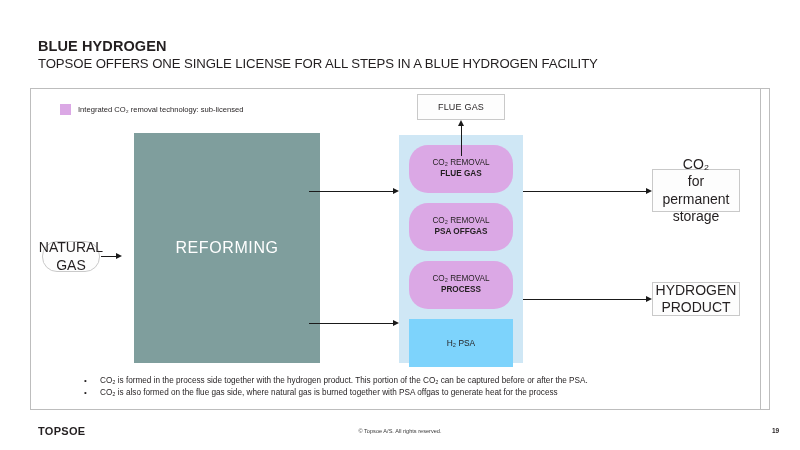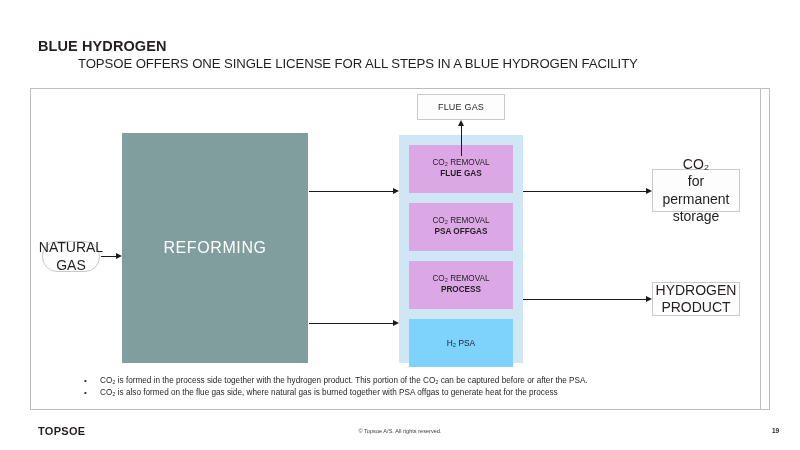--- a/index.html
+++ b/index.html
@@ -14,21 +14,21 @@
 
   
   .title-main {
     position: absolute; left: 38px; top: 38px;
     font-size: 14.5px; font-weight: bold; letter-spacing: .1px;
     color: #231f20;
   }
   .title-sub {
     position: absolute; left: 38px; top: 56px;
     font-size: 13.2px; font-weight: normal; letter-spacing: -.1px;
-    color: #231f20; white-space: nowrap; margin-left: 40px;
+    color: #231f20; white-space: nowrap;
   }
 
   
   .frame {
     position: absolute; left: 30px; top: 88px;
     width: 740px; height: 322px;
     border-top: 1px solid #bdbdbd;
     border-bottom: 1px solid #bdbdbd;
     border-left: 1px solid #bdbdbd;
     border-right: 1px solid #bdbdbd;
@@ -50,38 +50,38 @@
     font-size: 14px; color: #231f20; line-height: 1.22;
   }
 
   #box-flue-gas  { left: 417px; top: 94px;  width: 88px;  height: 26px; font-size: 9px; letter-spacing:.2px; }
   #box-natural-gas { left: 42px; top: 241px; width: 58px; height: 31px; border-radius: 15px; }
   #box-co2-storage { left: 652px; top: 169px; width: 88px; height: 43px; }
   #box-h2-product  { left: 652px; top: 282px; width: 88px; height: 34px; }
 
   
   #box-reforming {
-    position: absolute; left: 122px; top: 133px; width: 186px; height: 230px;
+    position: absolute; left: 134px; top: 133px; width: 186px; height: 230px;
     background: #7f9e9d; display: flex; align-items: center; justify-content: center;
     color: #ffffff; font-size: 16px; letter-spacing: .6px;
   }
 
   
   #license-container {
     position: absolute; left: 399px; top: 135px; width: 124px; height: 228px;
     background: #cfe7f5;
   }
   .pbox {
     position: absolute; left: 10px; width: 104px; height: 48px;
     display: flex; flex-direction: column; align-items: center; justify-content: center;
     font-size: 8.2px; color: #231f20; line-height: 1.3; text-align: center;
   }
   .pbox .l1 { font-weight: normal; }
   .pbox .l2 { font-weight: bold; }
-  .purple { background: #dba8e5; }
+  .purple { background: #dba8e5; border-radius: 19px; }
   .yellow { background: #edf4a2; }
   #pbox-flue   { top: 10px; }
   #pbox-offgas { top: 68px; }
   #pbox-proc   { top: 126px; }
   #pbox-psa    { top: 184px; justify-content: center; }
   #pbox-psa .l1 { font-size: 8.4px; }
 
   
   .aline { position: absolute; background: #1a1a1a; }
   .ah-line { height: 1px; }
@@ -112,20 +112,24 @@
 <body>
 
 <div id="slide">
 
   <div class="title-main">BLUE HYDROGEN</div>
   <div class="title-sub">TOPSOE OFFERS ONE SINGLE LICENSE FOR ALL STEPS IN A BLUE HYDROGEN FACILITY</div>
 
   <div class="frame"></div>
   <div class="vrule"></div>
 
+  <div class="legend">
+    <span class="legend-swatch" style="background: rgb(219, 168, 229);"></span>
+    <span class="legend-text">Integrated CO₂ removal technology: sub-licensed</span>
+  </div>
 
   <div class="obox" id="box-flue-gas">
     <span>FLUE GAS</span>
   </div>
 
   <div class="obox" id="box-natural-gas">
     <span style="white-space:pre-line">NATURAL
 GAS</span>
   </div>
 

